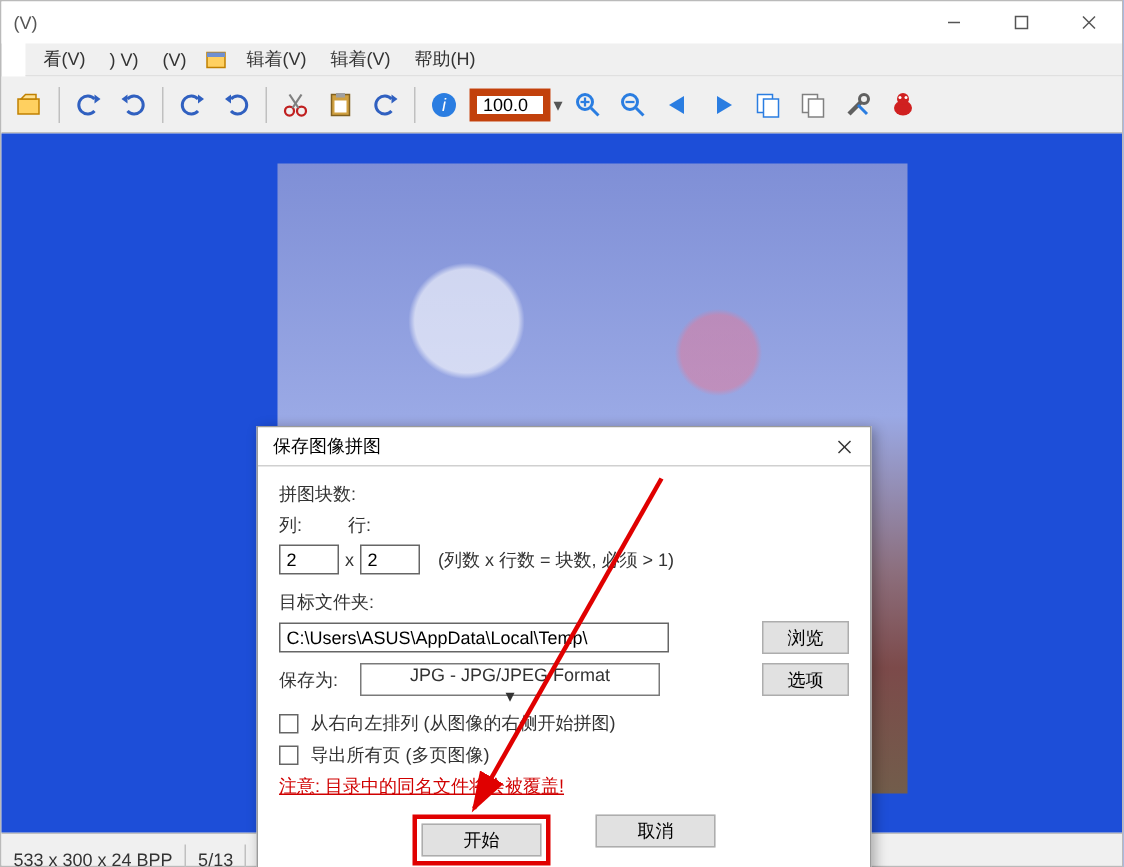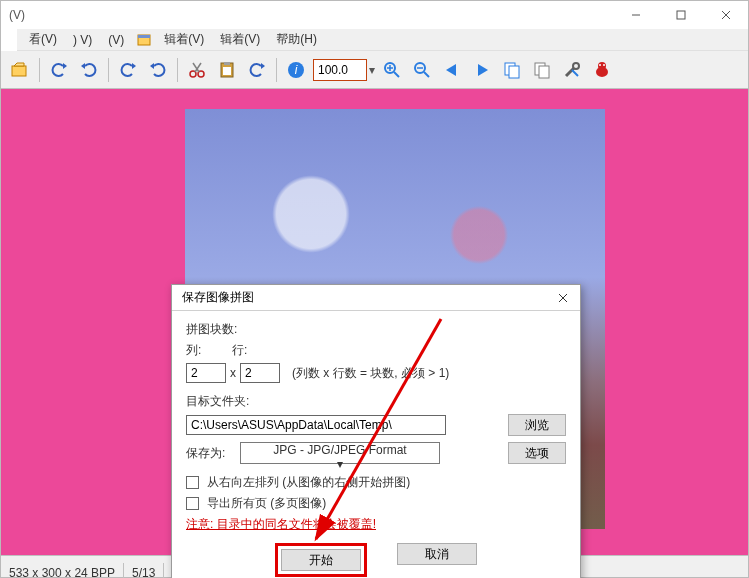--- a/index.html
+++ b/index.html
@@ -10,23 +10,23 @@
 .titlebar .title { color: #555; }
 .winbtns { display: flex; }
 .winbtn { width: 45px; height: 28px; display: flex; align-items: center; justify-content: center; color: #666; }
 
 .menubar { height: 22px; display: flex; align-items: center; padding-left: 6px; background: #f0f0f0; border-bottom: 1px solid #e0e0e0; gap: 4px; margin-left: 16px; }
 .menu-item { padding: 2px 6px; color: #333; }
 
 .toolbar { height: 38px; display: flex; align-items: center; padding: 0 6px; background: #f0f0f0; border-bottom: 1px solid #c0c0c0; gap: 4px; }
 .tb-btn { width: 26px; height: 26px; display: flex; align-items: center; justify-content: center; border: 1px solid transparent; border-radius: 2px; }
 .tb-sep { width: 1px; height: 24px; background: #c0c0c0; margin: 0 2px; }
-.zoom-input { width: 54px; height: 22px; border: 1px solid #c2410c; padding: 0 4px; background: #fff; }
-
-.canvas-area { flex: 1; background: #ec4899; position: relative; display: flex; align-items: center; justify-content: center; padding-left: 40px; }
+.zoom-input { width: 54px; height: 22px; border: 5px solid #c2410c; padding: 0 4px; background: #fff; }
+
+.canvas-area { flex: 1; background: #1d4ed8; position: relative; display: flex; align-items: center; justify-content: center; padding-left: 40px; }
 .photo { position: absolute; top: 20px; width: 420px; height: 420px; background: linear-gradient(180deg,#7f8fd6 0%, #9aa9e5 40%, #8c6e7c 65%, #7c4a4a 80%, #725d4b 100%); }
 .photo::after { content:""; position:absolute; inset:0; background: radial-gradient(circle at 30% 25%, rgba(255,255,255,.6) 0 8%, transparent 9%), radial-gradient(circle at 70% 30%, rgba(230,120,150,.5) 0 6%, transparent 7%); }
 
 .dialog { position: absolute; top: 195px; left: 170px; width: 410px; background: #fff; border: 1px solid #9a9a9a; box-shadow: 2px 2px 8px rgba(0,0,0,.3); }
 .dlg-title { height: 26px; display: flex; align-items: center; justify-content: space-between; padding: 0 6px 0 10px; border-bottom: 1px solid #d0d0d0; background: #fff; }
 .dlg-close { width: 22px; height: 20px; display:flex;align-items:center;justify-content:center; }
 .dlg-body { padding: 10px 14px 12px; color: #333; }
 .dlg-body > div { margin-bottom: 4px; }
 .row { display: flex; align-items: center; gap: 4px; }
 .small-input { width: 40px; height: 20px; border: 1px solid #666; padding: 0 4px; }

